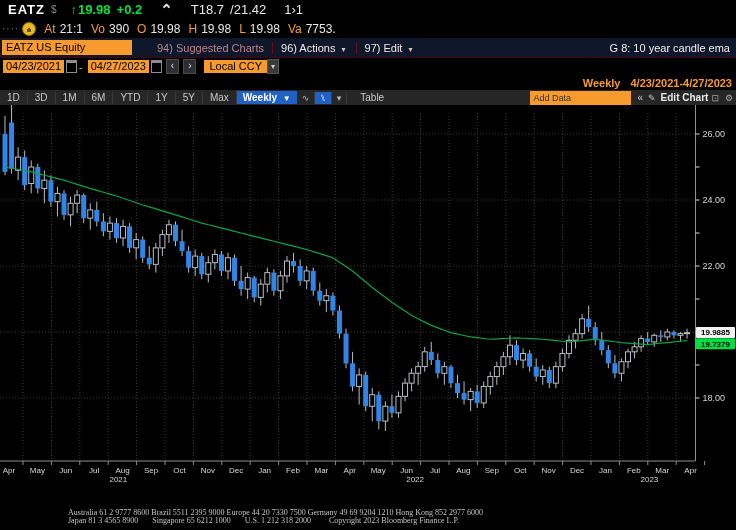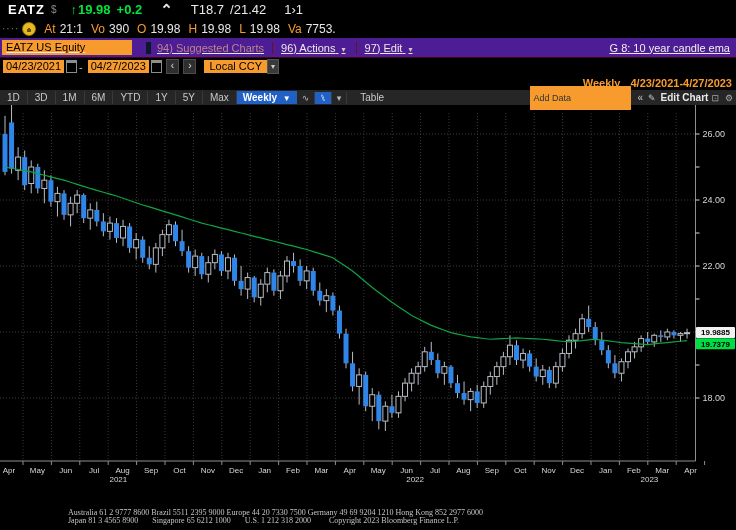--- a/index.html
+++ b/index.html
@@ -15,21 +15,21 @@
   .wht{color:#e8e8e8;margin-left:18px;}
   
   #stats-row{top:19px;height:19px;font-size:12px;}
   .dots{color:#777;font-size:10px;margin-left:2px;letter-spacing:1px;}
   .gauge{display:inline-block;width:12px;height:12px;border-radius:50%;
          background:radial-gradient(circle at 50% 60%, #6b5200 0 2px, #e8b923 2px);
          margin-left:3px;border:1px solid #9a7b00;}
   .olbl{color:#f79b2e;margin-left:8px;}
   .oval{color:#e8e8e8;margin-left:4px;}
   
-  #cmd-row{top:38px;height:19px;background:#4c1d95;border-bottom:1px solid #45060d;font-size:11px;text-decoration:underline;}
+  #cmd-row{top:38px;height:19px;background:#0f172a;border-bottom:1px solid #45060d;font-size:11px;}
   .sec-box{background:#f79b2e;color:#000;height:15px;line-height:15px;margin-left:2px;
            padding:0 4px;width:122px;}
   .cmd-dim{color:#bd868b;margin-left:14px;padding:0 6px;border-left:5px solid #0f172a;}
   .cmd{color:#f2e6e6;margin-left:2px;padding:0 8px;border-left:1px solid #6e0f18;}
   .cmd .cv{font-size:8px;color:#d8c2c2;margin-left:3px;}
   #chart-name{margin-left:auto;margin-right:6px;color:#f5eded;}
   
   #range-row{top:57px;height:19px;font-size:11px;text-align:right;}
   .date-box{background:#f79b2e;color:#000;height:13px;line-height:13px;padding:0 3px;margin-left:3px;}
   .cal{display:inline-block;width:9px;height:9px;border:1px solid #8d8d8d;border-top:3px solid #8d8d8d;
@@ -45,21 +45,21 @@
   #sec-title{color:#63d2ee;margin-left:2px;font-weight:bold;}
   .period-lbl{color:#f79b2e;font-weight:bold;margin-left:auto;margin-right:10px;}
   .range-lbl{color:#f79b2e;font-weight:bold;margin-right:4px;}
   
   #tab-row{top:90px;height:15px;background:#262626;font-size:10px;}
   .tab{color:#c9c9c9;padding:1px 7px;border-right:1px solid #3a3a3a;}
   .tab-active{background:#2160c4;color:#fff;padding:1px 6px;font-weight:bold;}
   .tab-active .cv{font-size:8px;margin-left:3px;}
   .icon-btn{color:#b8b8b8;padding:1px 5px;border-right:1px solid #3a3a3a;font-size:9px;}
   .icon-active{background:#2160c4;color:#fff;}
-  .add-data{background:#f79b2e;border:none;width:95px;height:24px;font-size:9px;
+  .add-data{background:#f79b2e;border:none;width:95px;height:14px;font-size:9px;
             margin-left:auto;color:#222;padding:0 3px;font-family:"Liberation Sans",sans-serif;}
   .add-data::placeholder{color:#333;opacity:1;}
   .chev{color:#c9c9c9;margin-left:6px;font-size:10px;}
   .edit-chart{color:#e8e8e8;margin-left:5px;font-weight:bold;}
   .pencil{color:#c9c9c9;margin-left:5px;font-size:9px;}
   .mini-ic{color:#a8a8a8;margin:0 3px;font-size:9px;}
   
   #chart-wrap{position:absolute;top:105px;left:0;width:736px;height:380px;}
   svg text{font-family:"Liberation Sans",sans-serif;}
   

